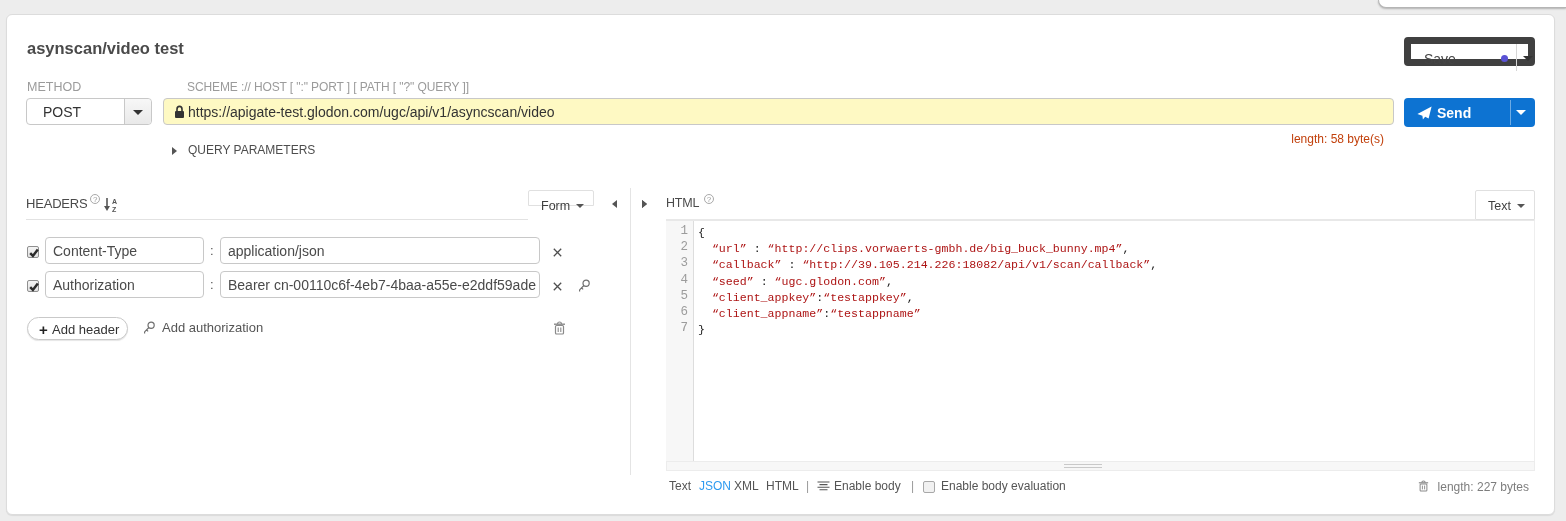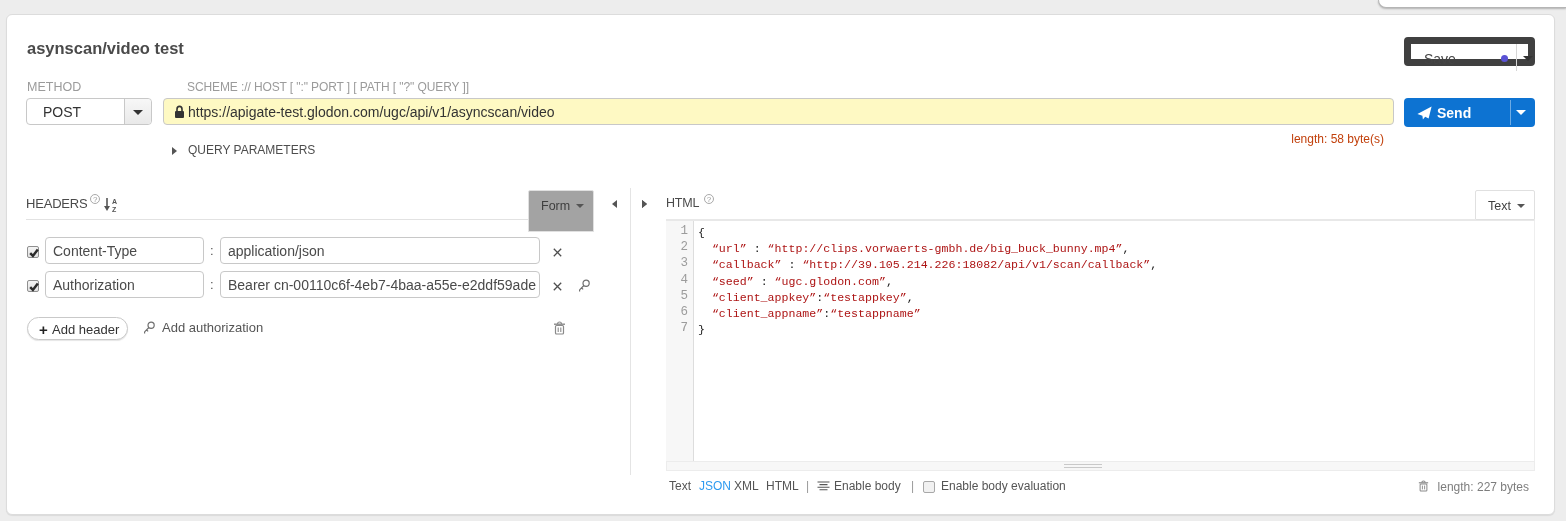--- a/index.html
+++ b/index.html
@@ -53,21 +53,21 @@
   
   #hdrsTitle { left:26px; top:196px; font-size:13px; letter-spacing:-0.2px; color:#4a4a4a; }
   #bodyTitle { left:666px; top:196px; font-size:12.5px; letter-spacing:-0.2px; color:#4a4a4a; }
   .qcirc { position:absolute; width:10px; height:10px; border:1px solid #a9a9a9; border-radius:50%;
     font-size:8px; color:#999; text-align:center; line-height:10px; }
   #hdrsTitle .qcirc { left:64px; top:-2px; }
   #bodyTri { left:642px; top:200px; }
   #bodyQ { left:704px; top:194px; }
   #sortIcon { left:103px; top:197px; }
   #hdrsRule { left:26px; top:219px; width:502px; height:1px; background:#e2e2e2; }
-  #formDrop { left:528px; top:190px; width:66px; height:42px; background:#a3a3a3; border:1px solid #e0e0e0; border-radius:2px 2px 0 0; }
+  #formDrop { left:528px; top:190px; width:66px; height:16px; background:#ffffff; border:1px solid #e0e0e0; border-radius:2px 2px 0 0; }
   .dropTxt { position:absolute; left:12px; top:8px; font-size:12.5px; color:#3f3f3f; }
   .dropTri { position:absolute; right:9px; top:13px; width:0; height:0; border-left:4.5px solid transparent; border-right:4.5px solid transparent; border-top:4.5px solid #555; }
   #textDrop { left:1475px; top:190px; width:60px; height:30px; background:#fff; border:1px solid #e0e0e0; border-radius:2px 2px 0 0; }
   #arrL { left:612px; top:200px; }
   #arrR { left:642px; top:200px; }
   #splitter { left:630px; top:188px; width:1px; height:287px; background:#e4e4e4; }
   #bodyRule { left:666px; top:219px; width:809px; height:1px; background:#e8e8e8; }
   
   .chk { position:absolute; width:12px; height:12px; border:1px solid #8f8f8f; border-radius:2px; background:linear-gradient(#f4f4f4,#e2e2e2); }
   .chk svg { position:absolute; left:0px; top:0px; }

